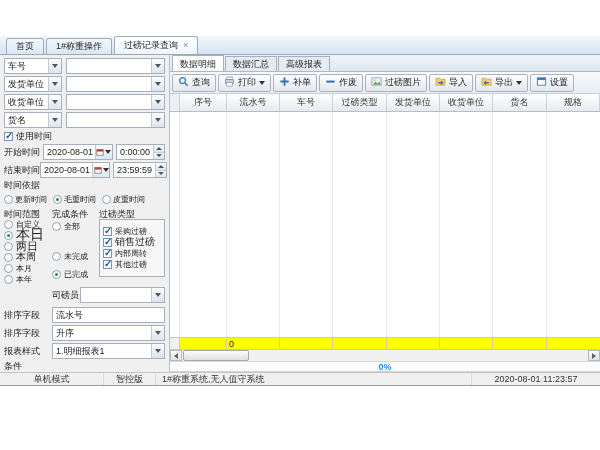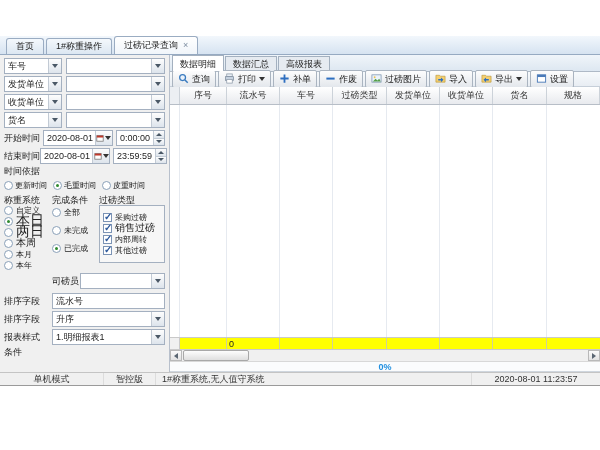--- a/index.html
+++ b/index.html
@@ -37,21 +37,21 @@
   .spin > div { flex:1; display:flex; align-items:center; justify-content:center; background:linear-gradient(#fdfdfd,#dde4ec); }
   .spin > div + div { border-top:1px solid #c2cad4; }
   .groupbox { border:1px solid #a4b0c0; background:#f7f7f7; padding:6px 3px; }
   .gitem { display:flex; align-items:center; gap:3px; height:10px; margin-bottom:1px; }
 
   
   .right { flex:1; display:flex; flex-direction:column; background:#eef2f6; min-width:0; }
   .subtabs { height:17px; display:flex; align-items:flex-end; padding-left:2px; background:linear-gradient(#f0f5fa,#dde7f1); border-bottom:1px solid #aeb9c6; }
   .sub-tab { height:15px; display:flex; align-items:flex-end; padding:0 7px; margin-right:1px; border:1px solid #a3b0bf; border-bottom:none; background:#e6ebf1; white-space:nowrap; }
   .sub-tab.active { background:#fff; height:16px; position:relative; z-index:2; }
-  .toolbar { height:15px; display:flex; align-items:center; gap:2px; padding:1px 2px; background:linear-gradient(#f7fafc,#e8edf3); border-bottom:1px solid #c6cfd9; }
+  .toolbar { height:22px; display:flex; align-items:center; gap:2px; padding:1px 2px; background:linear-gradient(#f7fafc,#e8edf3); border-bottom:1px solid #c6cfd9; }
   .tbtn { height:18px; display:flex; align-items:center; justify-content:center; gap:3px; padding:0 5px;
           background:linear-gradient(#fdfdfd,#e3e7ec); border:1px solid #aab4c0; border-radius:2px; white-space:nowrap; }
   .tbtn svg { flex:none; }
 
   
   .grid-header { height:18px; display:flex; background:linear-gradient(#ffffff,#e8eaee); border-bottom:1px solid #b7bec7; }
   .hcell { border-right:1px solid #ccd2d9; display:flex; align-items:center; justify-content:center; overflow:hidden; white-space:nowrap; color:#333; }
   .grid-body { flex:1; background:#fff; display:flex; position:relative; }
   .bcol { border-right:1px solid #e6eaf0; height:100%; }
   .c0{width:10px;} .c1{width:47px;} .c2{width:53px;} .c3{width:53px;} .c4{width:54px;} .c5{width:53px;} .c6{width:53px;} .c7{width:54px;} .c8{width:53px; flex:1;}
@@ -150,20 +150,24 @@
               </span>
           </div>
           <div class="combo" style="flex:1; margin-left:4px">
             <span class="txt"></span>
             <span class="dd">
                 <span class="tri-d"></span>
               </span>
           </div>
         </div>
 
+        <div class="frow" style="height:12px; gap:3px; margin-top:1px">
+          <span class="cb checked"></span>
+          <span class="lab">使用时间</span>
+        </div>
 
         <div class="frow" style="margin-top:2px">
           <span class="lab" style="width:40px">开始时间</span>
           <div class="combo" style="width:70px">
             <span class="txt">2020-08-01</span>
             <span class="dd" style="width:17px; gap:1px">
               <svg width="8" height="8" viewBox="0 0 10 10">
                   <rect x="1" y="2" width="8" height="7" fill="#fff" stroke="#777" stroke-width="1"></rect>
                   <rect x="1" y="2" width="8" height="2.4" fill="#c0392b"></rect>
                 </svg>
@@ -215,53 +219,53 @@
           <span class="radio"></span>
           <span class="lab" style="font-size:8px">更新时间</span>
           <span class="radio sel" style="margin-left:4px"></span>
           <span class="lab" style="font-size:8px">毛重时间</span>
           <span class="radio" style="margin-left:4px"></span>
           <span class="lab" style="font-size:8px">皮重时间</span>
         </div>
 
         <div style="display:flex; margin-top:3px">
           <div style="width:48px">
-            <div class="lab" style="height:11px">称重系统</div>
+            <div class="lab" style="height:11px">时间范围</div>
             <div class="gitem">
                 <span class="radio"></span>
                 <span class="lab" style="font-size:8px">自定义</span>
               </div>
             <div class="gitem">
                 <span class="radio sel"></span>
                 <span class="lab" style="font-size:14px">本日</span>
               </div>
             <div class="gitem">
                 <span class="radio"></span>
-                <span class="lab" style="font-size:14px">两日</span>
+                <span class="lab" style="font-size:11px">两日</span>
               </div>
             <div class="gitem">
                 <span class="radio"></span>
                 <span class="lab" style="font-size:10px">本周</span>
               </div>
             <div class="gitem">
                 <span class="radio"></span>
                 <span class="lab" style="font-size:8px">本月</span>
               </div>
             <div class="gitem">
                 <span class="radio"></span>
                 <span class="lab" style="font-size:8px">本年</span>
               </div>
           </div>
           <div style="width:47px">
             <div class="lab" style="height:11px">完成条件</div>
             <div class="gitem" style="margin-top:2px">
                 <span class="radio"></span>
                 <span class="lab" style="font-size:8px">全部</span>
               </div>
-            <div class="gitem" style="margin-top:8px">
+            <div class="gitem" style="margin-top:20px">
                 <span class="radio"></span>
                 <span class="lab" style="font-size:8px">未完成</span>
               </div>
             <div class="gitem" style="margin-top:8px">
                 <span class="radio sel"></span>
                 <span class="lab" style="font-size:8px">已完成</span>
               </div>
           </div>
           <div style="flex:1">
             <div class="lab" style="height:11px">过磅类型</div>

